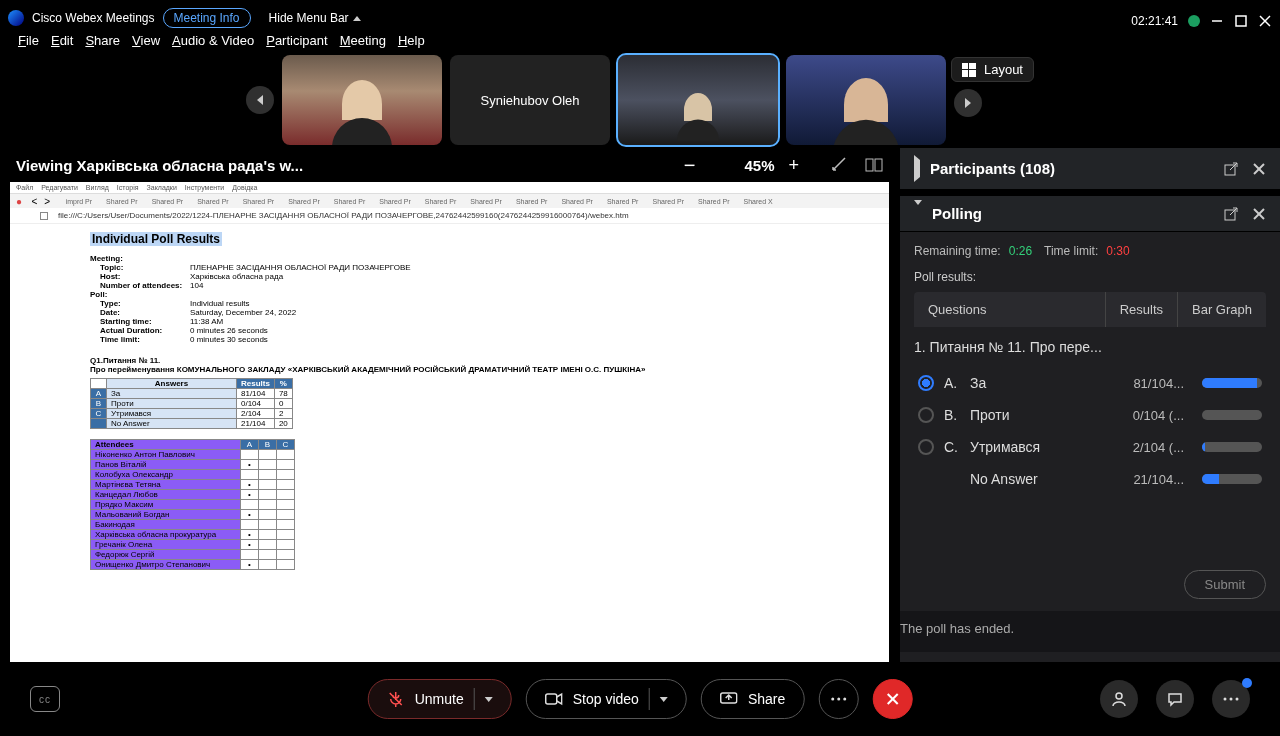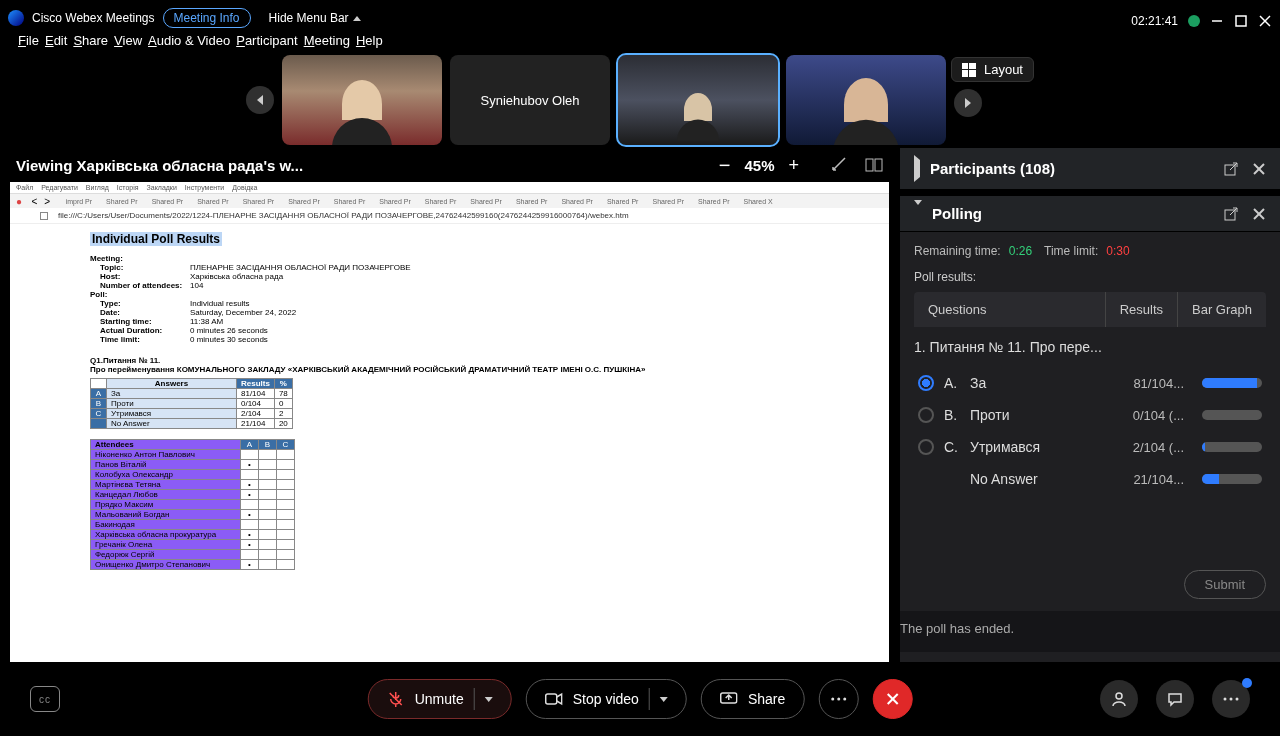--- a/index.html
+++ b/index.html
@@ -9,21 +9,21 @@
 .titlebar { height: 28px; display: flex; align-items: flex-end; padding: 0 8px; font-size: 12px; }
 .titlebar .left { display: flex; align-items: center; gap: 8px; }
 .titlebar .logo { width: 16px; height: 16px; background: linear-gradient(135deg,#1e90ff,#000080); border-radius: 50%; }
 .titlebar .pill { border: 1px solid #5aa7ff; border-radius: 12px; padding: 2px 10px; color: #5aa7ff; font-size: 12px; }
 .titlebar .hidemenu { margin-left: 10px; display: flex; align-items: center; gap: 4px; }
 .titlebar .right { margin-left: auto; display: flex; align-items: center; gap: 10px; }
 .titlebar .dot { width: 12px; height: 12px; border-radius: 50%; background: #1b9e60; }
 .winbtn { width: 14px; height: 14px; display: inline-flex; align-items: center; justify-content: center; }
 
 
-.menubar { height: 24px; display: flex; align-items: center; gap: 6px; padding: 0 18px; font-size: 13px; }
+.menubar { height: 24px; display: flex; align-items: center; gap: 12px; padding: 0 18px; font-size: 13px; }
 .menubar span u { text-decoration: underline; }
 
 
 .filmstrip { height: 96px; display: flex; align-items: center; justify-content: center; gap: 8px; position: relative; }
 .navcircle { width: 28px; height: 28px; border-radius: 50%; background: #303030; display: flex; align-items: center; justify-content: center; }
 .tile { width: 160px; height: 90px; border-radius: 8px; background: #222; position: relative; overflow: hidden; display:flex; align-items:center; justify-content:center;}
 .tile.active { outline: 2px solid #5ab0ff; }
 .tile .name { position: absolute; bottom: 4px; left: 8px; font-size: 11px; }
 .tile.video1 { background: linear-gradient(180deg,#6b5b4d 0%, #a88a72 40%, #7a2c2c 100%); }
 .tile.video2 { background: linear-gradient(180deg,#2b2d34 0%, #4c5160 50%, #1a1a1a 100%); }
@@ -187,21 +187,21 @@
   </div>
 </div>
 
 <div class="contentrow">
 
   <div class="sharebox">
     <div class="sharehdr">
       <span style="font-weight:600;">Viewing Харківська обласна рада's w...</span>
       <div class="zoomgrp">
         <span style="font-size:20px;">−</span>
-        <span style="font-weight:600;">45%</span>
+        <span style="font-weight:600;margin-left:35px;">45%</span>
         <span style="font-size:18px;">+</span>
       </div>
       <div class="icons">
         <span>
             <svg width="18" height="18">
               <path d="M2 14 L14 2 M2 14 L5 14 M2 14 L2 11" stroke="#bbb" fill="none" stroke-width="1.5"></path>
             </svg>
           </span>
         <span>
             <svg width="18" height="18">

